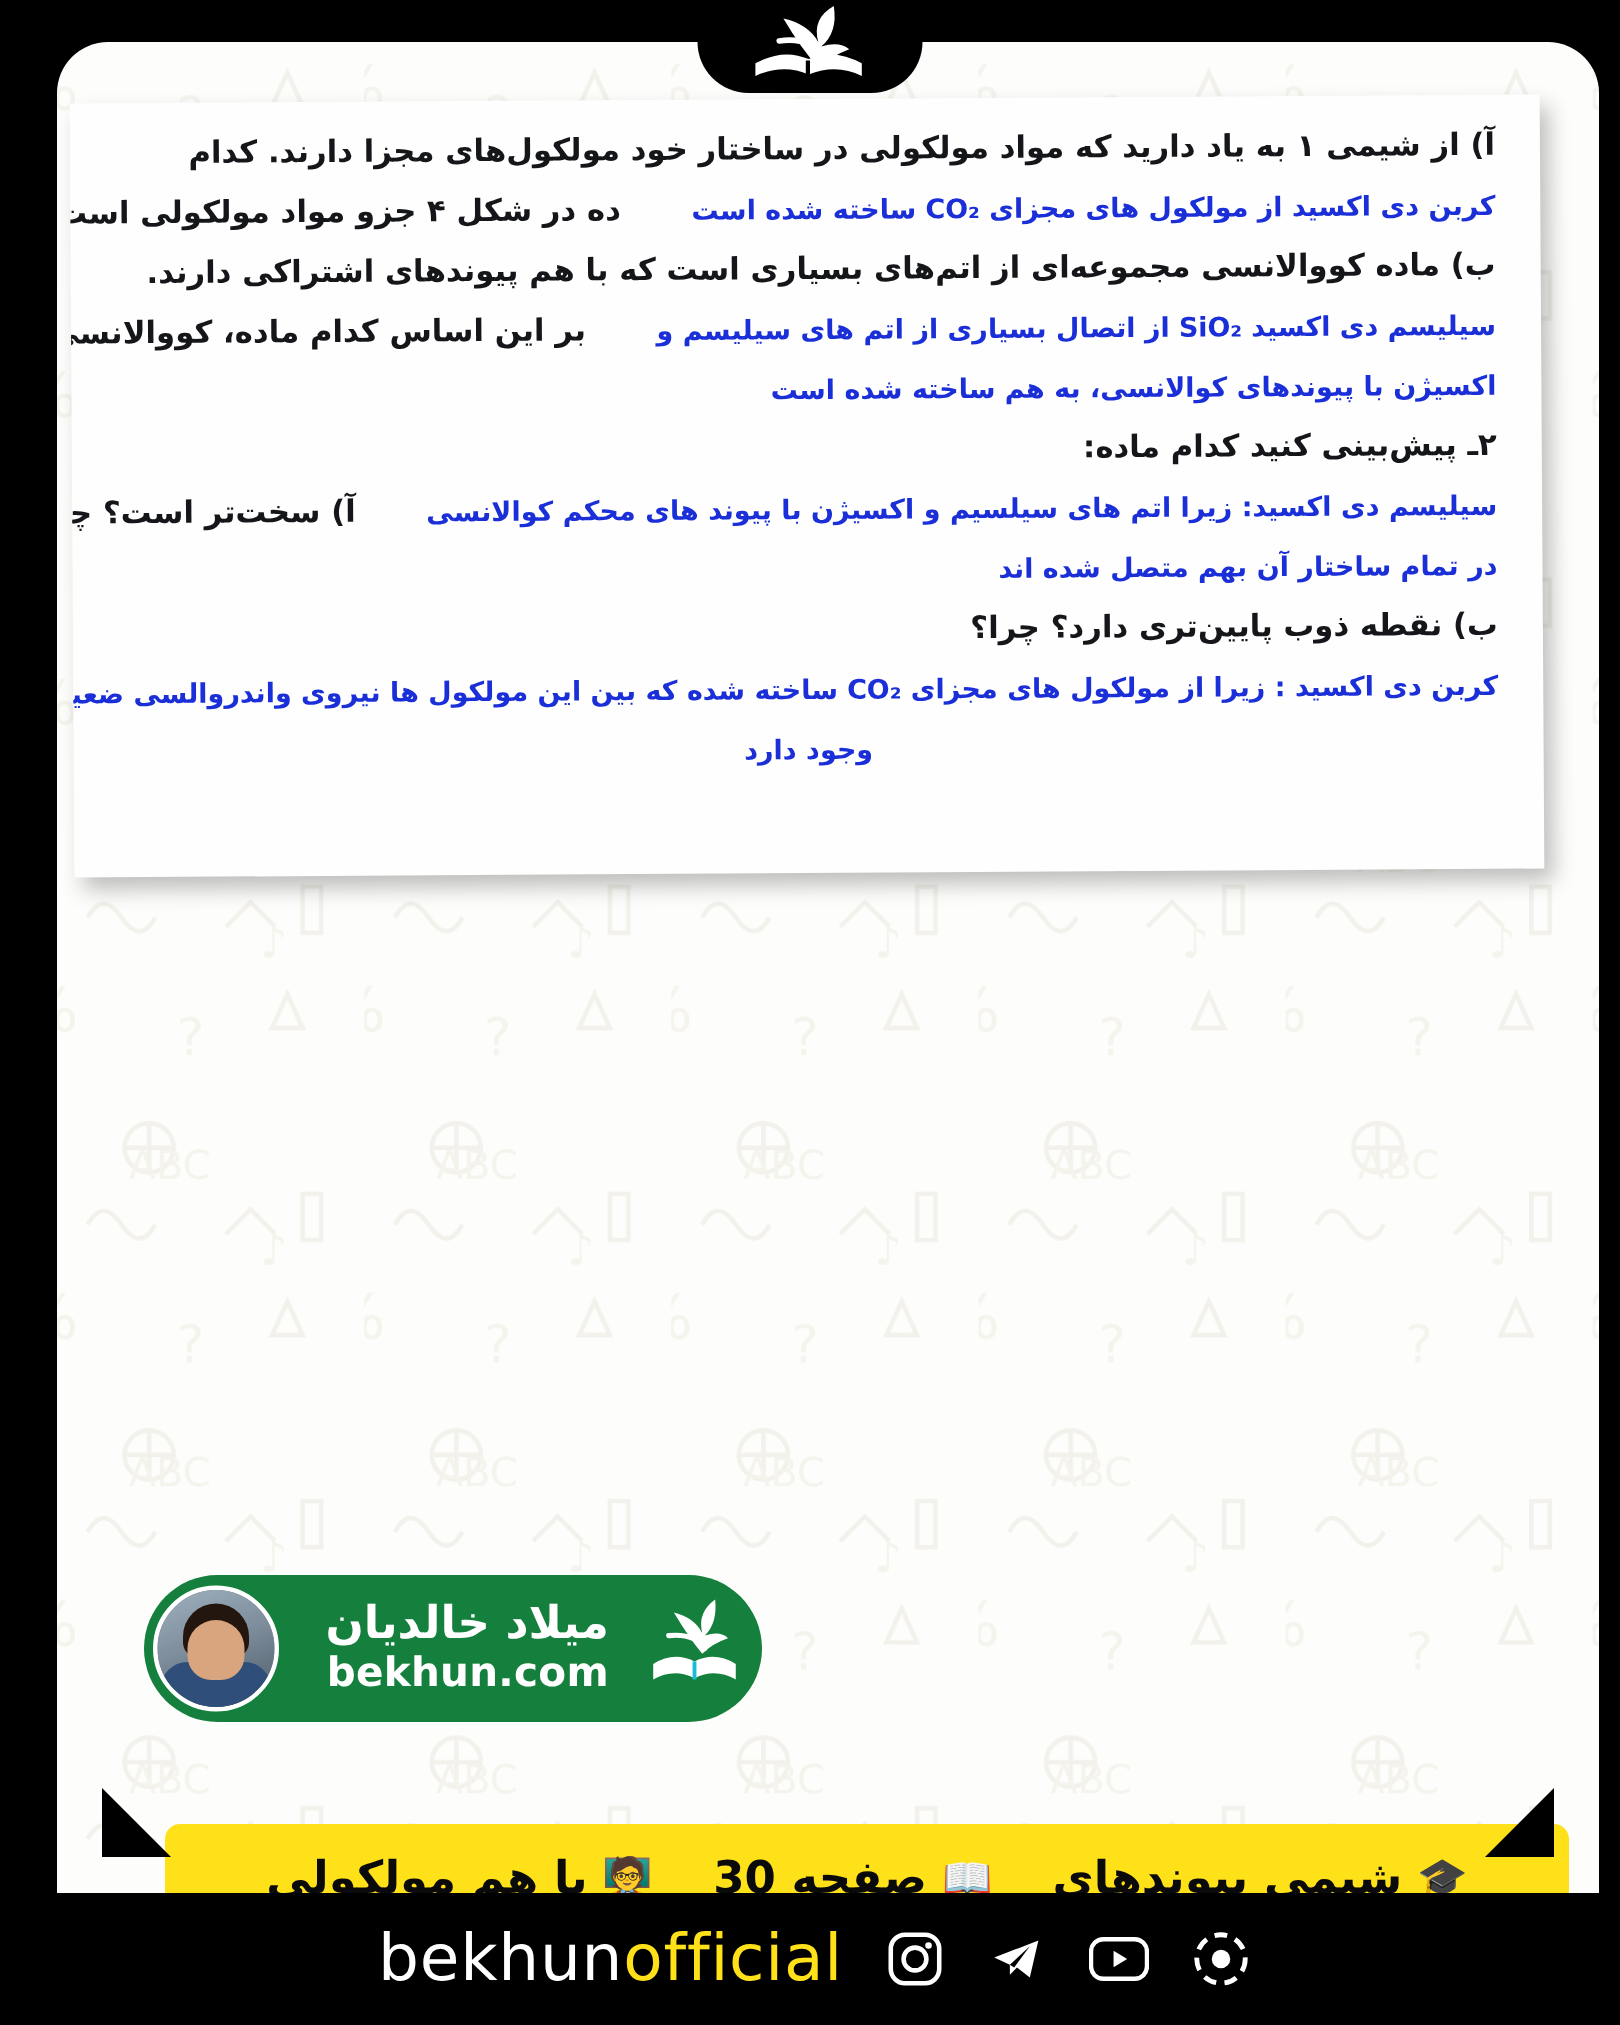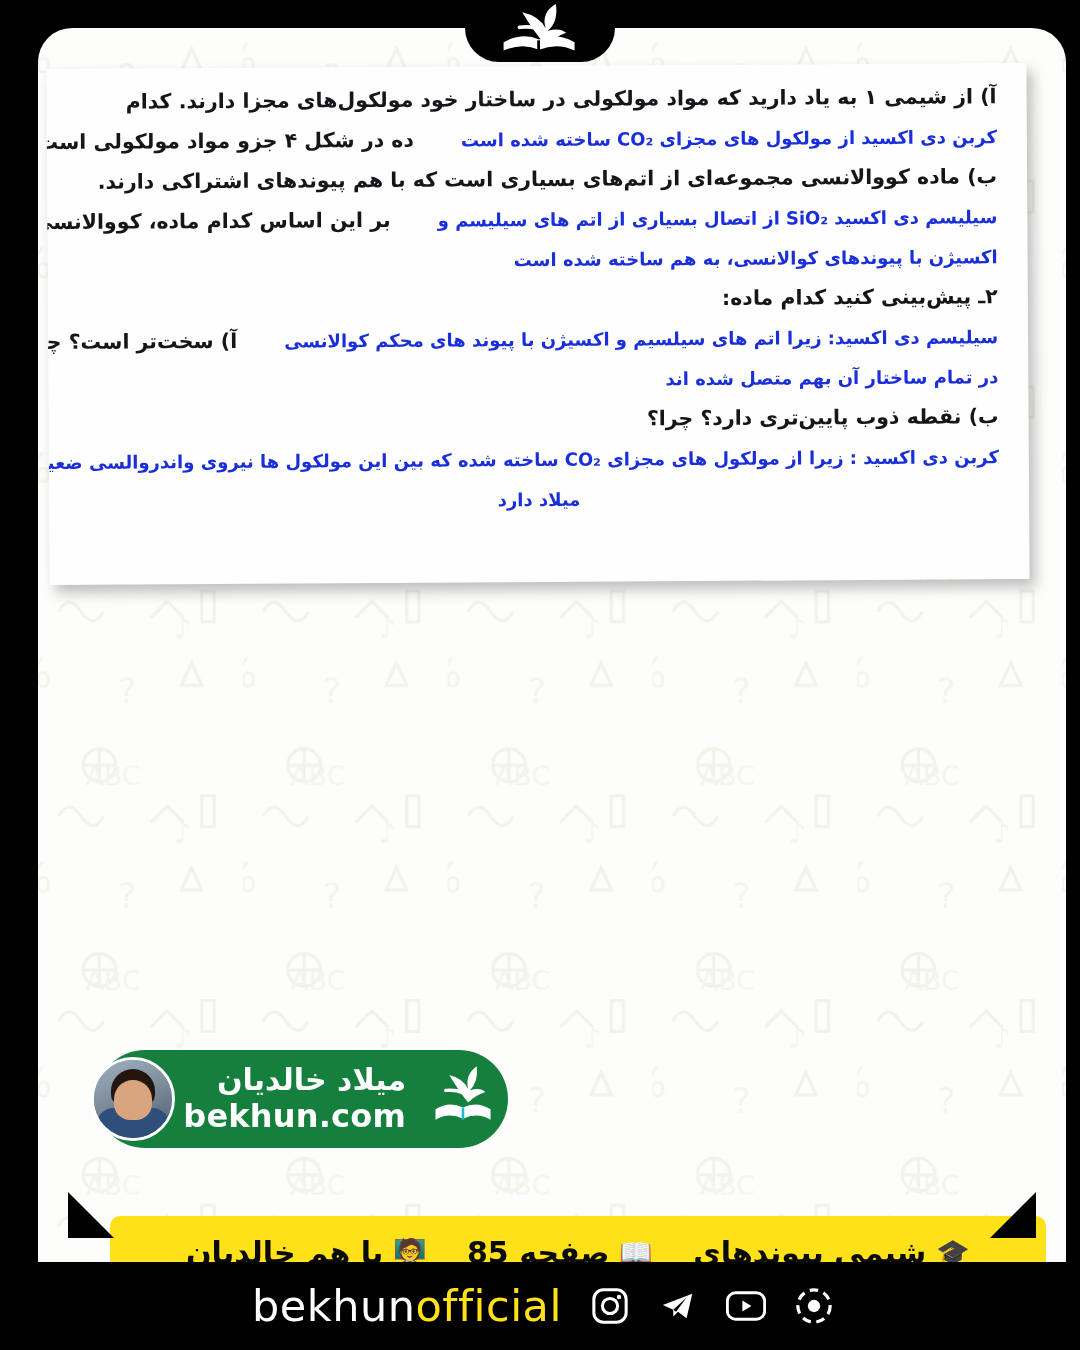--- a/index.html
+++ b/index.html
@@ -127,21 +127,21 @@
     padding-right: 6px;
     color: #fff;
     direction: rtl;
   }
   .chip-name {
     font-size: 30px;
     font-weight: 700;
     line-height: 1.15;
   }
   .chip-site {
-    font-size: 32px;
+    font-size: 27px;
     font-weight: 600;
     line-height: 1.2;
     direction: ltr;
     text-align: right;
     letter-spacing: 0.2px;
   }
   .chip-logo {
     width: 86px;
     height: 86px;
     margin-left: 8px;
@@ -291,21 +291,21 @@
 
         <div class="ln l-right">
           <span class="printed">ب) نقطه ذوب پایین‌تری دارد؟ چرا؟</span>
         </div>
 
         <div class="ln l-right">
           <span class="hand hand-sm">کربن دی اکسید : زیرا از مولکول های مجزای CO₂ ساخته شده که بین این مولکول ها نیروی واندروالسی ضعیفی</span>
         </div>
 
         <div class="ln l-center">
-          <span class="hand hand-sm">میلاد دارد</span>
+          <span class="hand hand-sm">وجود دارد</span>
         </div>
 
       </div>
     </div>
 
     <div class="teacher-chip">
       <div class="chip-logo">
         <svg viewBox="0 0 100 100" width="86" height="86" aria-hidden="true">
           <g fill="#ffffff">
             <path d="M18 62 q16 -10 32 -2 q16 -8 32 2 l0 12 q-16 -9 -32 -1 q-16 -8 -32 1 z"></path>
@@ -327,25 +327,25 @@
       </div>
     </div>
 
     <div class="yellow-banner">
       <div class="yb-item">
         <span class="yb-ico">🎓</span>
         <span>شیمی پیوندهای</span>
       </div>
       <div class="yb-item">
         <span class="yb-ico">📖</span>
-        <span>صفحه 85</span>
+        <span>صفحه 30</span>
       </div>
       <div class="yb-item">
         <span class="yb-ico">🧑‍🏫</span>
-        <span>با هم خالدیان</span>
+        <span>با هم مولکولی</span>
       </div>
     </div>
 
     <div class="notch-l"></div>
     <div class="notch-r"></div>
   </div>
 
   <div class="logo-badge">
     <svg viewBox="0 0 110 60" width="110" height="56" aria-hidden="true">
       <g fill="#ffffff">

